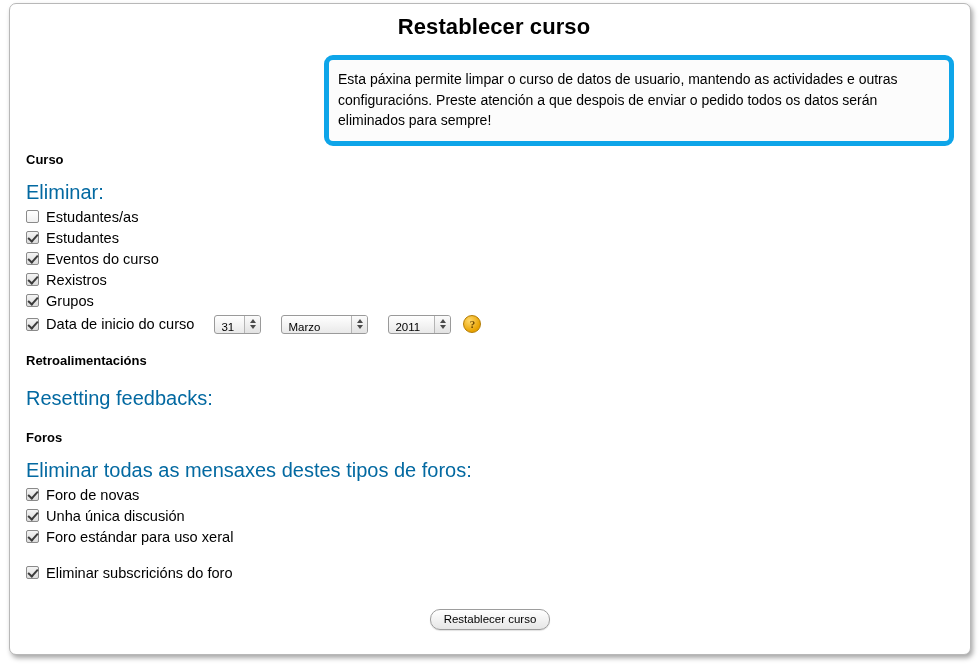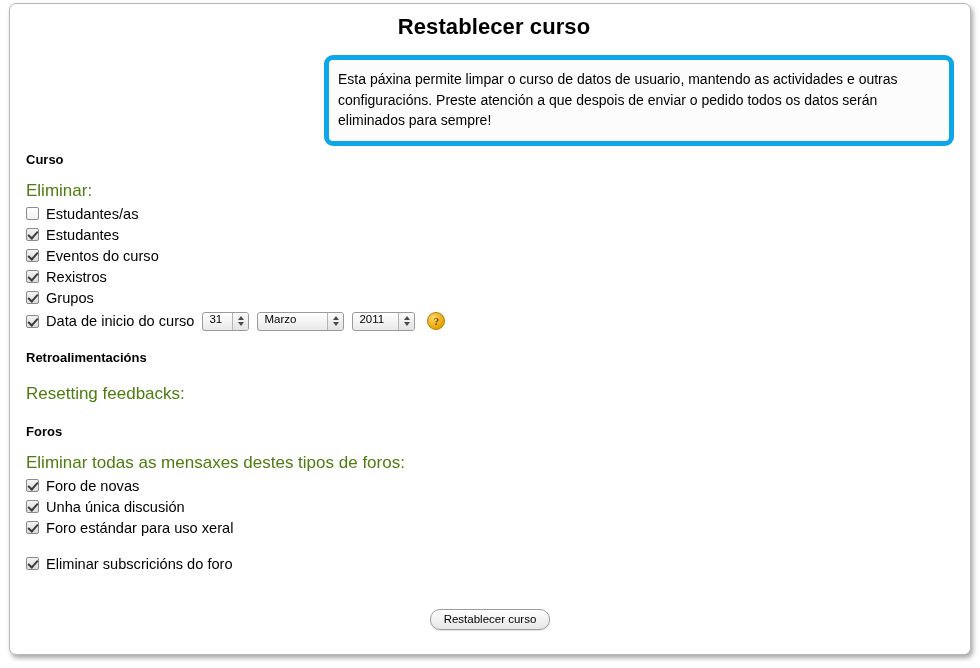--- a/index.html
+++ b/index.html
@@ -55,23 +55,23 @@
     right: 12px;
   }
   h2.section {
     font-size: 13px;
     font-weight: bold;
     margin: 0 0 0 0;
     padding: 0;
     color: #000;
   }
   .sub {
-    font-size: 17px;
+    font-size: 20px;
     margin: 14px 0 2px 0;
-    color: #4d7c0f;
+    color: #0369a1;
   }
   .opt-row {
     display: flex;
     align-items: center;
     height: 21px;
     font-size: 14.6px;
     color: #000;
   }
   .opt-row .lbl {
     margin-left: 7px;
@@ -101,28 +101,28 @@
     border: solid #3b3b3b;
     border-width: 0 2px 2px 0;
     transform: rotate(42deg);
   }
   .spacer-sm { height: 10px; }
   .spacer-md { height: 16px; }
 
   
   .select {
     display: inline-flex;
-    align-items: flex-start;
+    align-items: flex-end;
     height: 19px;
     border: 1px solid #9a9a9a;
     border-radius: 3px;
     background: linear-gradient(#ffffff, #e9e9e9);
     font-size: 11.5px;
     color: #000;
-    margin-left: 8px;
+    margin-left: 20px;
     padding: 0 0 0 6px;
     box-sizing: border-box;
     position: relative;
   }
   .select .val {
     flex: 1 1 auto;
     white-space: nowrap;
   }
   .select .arrows {
     width: 15px;

